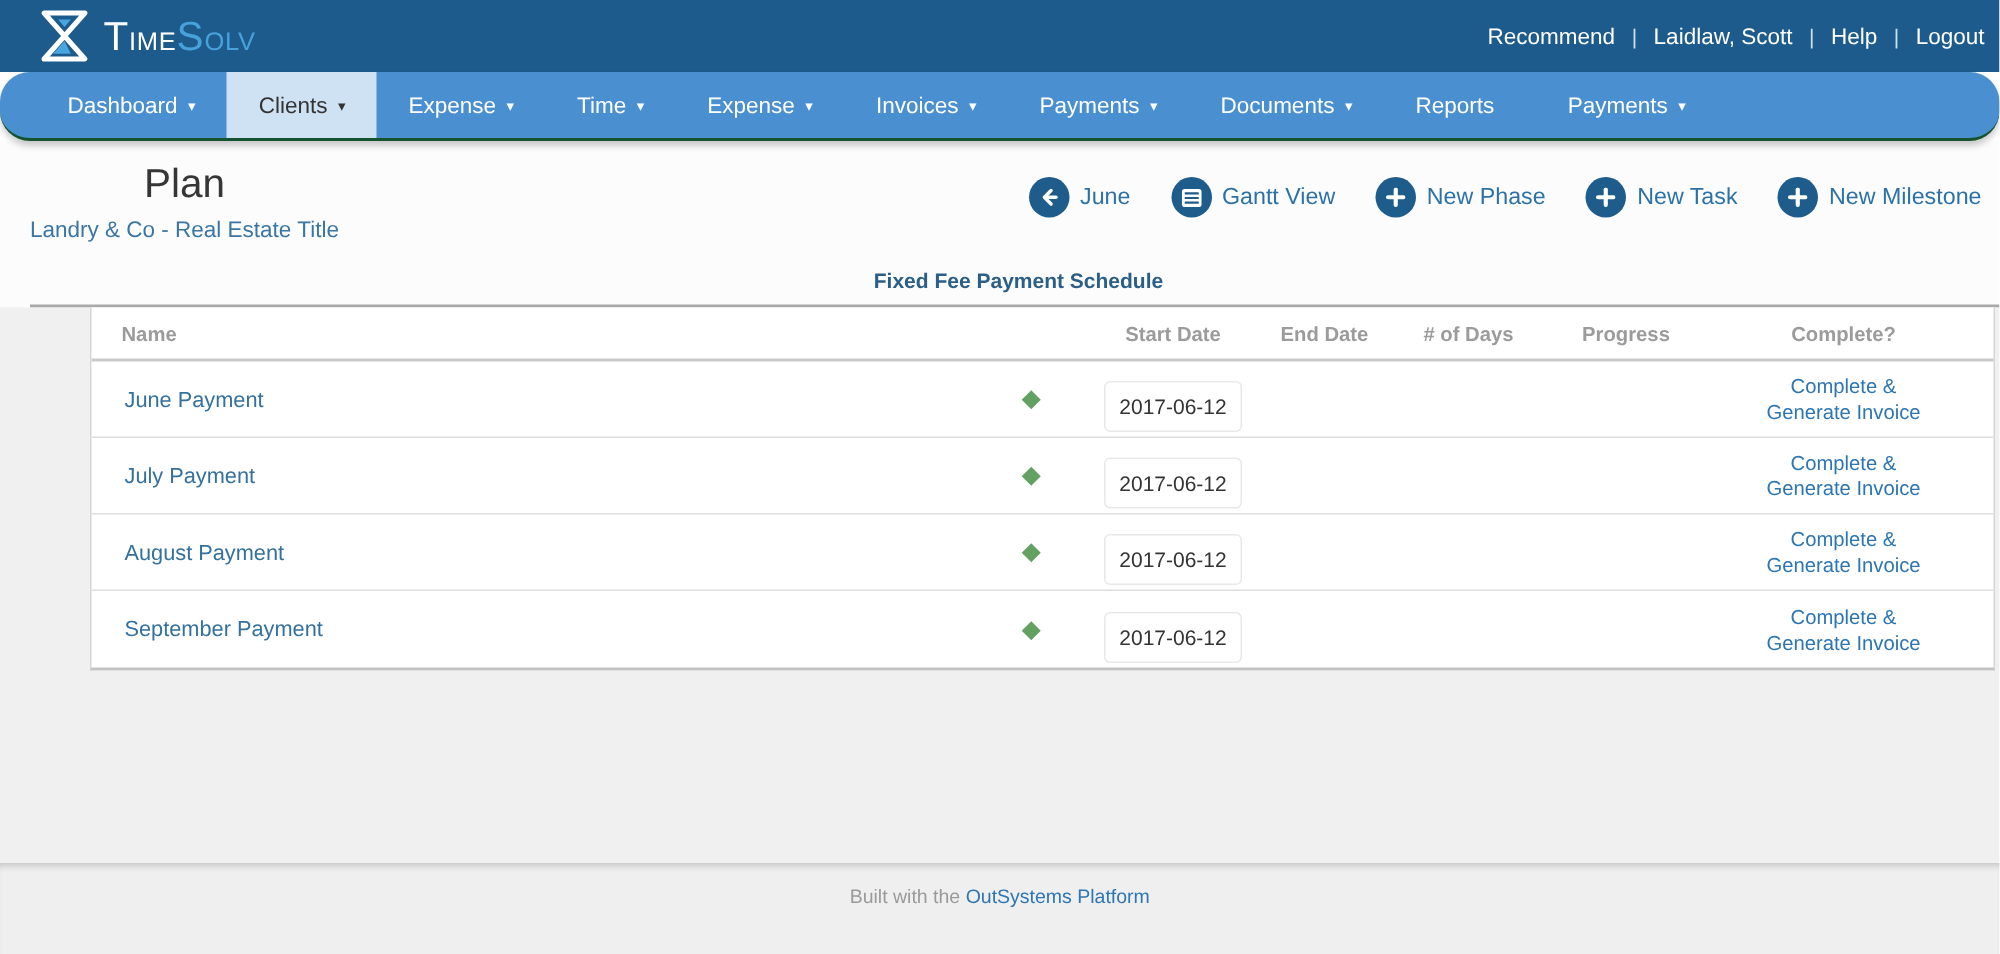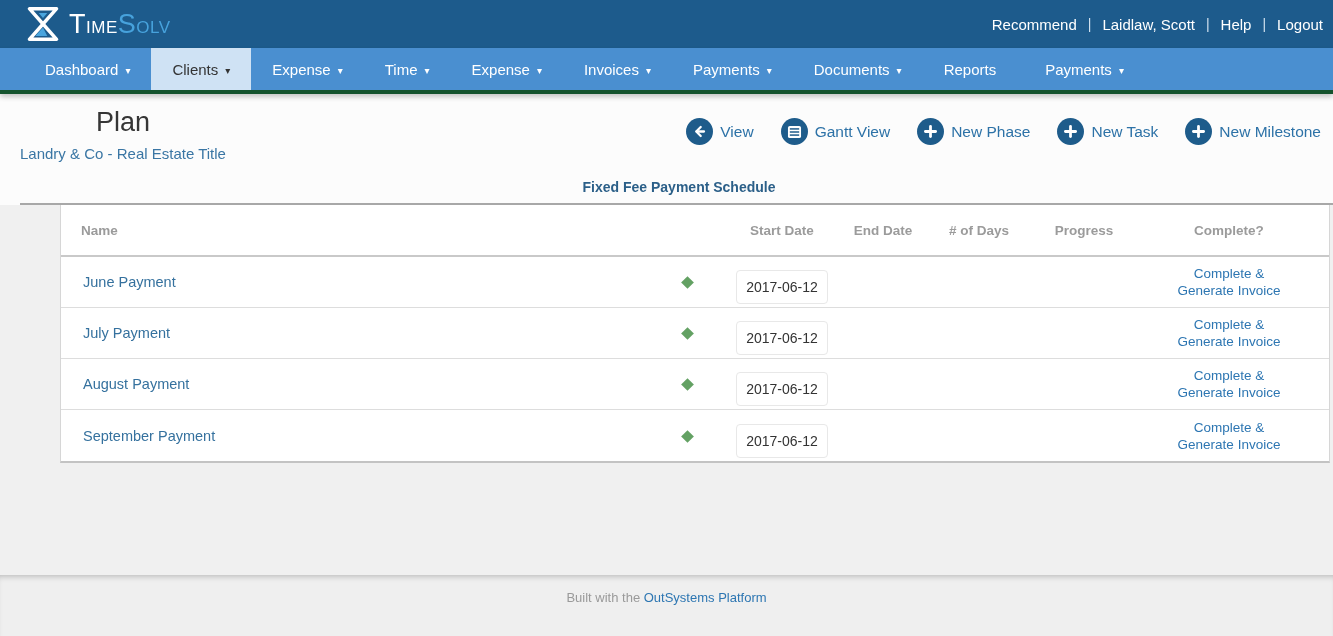--- a/index.html
+++ b/index.html
@@ -23,24 +23,24 @@
   .brand-part::first-letter { font-size: 27px; }
   .brand-part.p1 { color: #ffffff; }
   .brand-part.p2 { color: #47a2dc; }
   .topbar-right { margin-left: auto; display: flex; align-items: center; gap: 11px; font-size: 15px; }
   .topbar-link { color: #ffffff; cursor: pointer; }
   .topbar-sep { color: #cfe0ee; font-size: 14px; }
 
   
   .navbar {
     flex: 0 0 46px; background: #4a8fd0;
-    border-bottom: 4px solid #14532d;
+    border-bottom: 2px solid #14532d;
     box-shadow: 0 3px 5px rgba(0,0,0,.22);
     display: flex; align-items: stretch;
-    padding-left: 24px; position: relative; z-index: 5;
+    padding-left: 24px; position: relative; z-index: 5; border-radius: 20px;
   }
   .nav-item {
     display: flex; align-items: center; padding: 0 21px;
     color: #ffffff; font-size: 15px; cursor: pointer;
   }
   .nav-item.active { background: #cfe2f4; color: #333333; }
   .nav-caret { font-size: 10px; margin-left: 7px; position: relative; top: 1px; }
 
   
   .page-header { background: #fcfcfc; padding-top: 13px; text-align: center; }
@@ -62,21 +62,21 @@
   .table-card {
     margin: 0 3px 0 60px; background: #ffffff;
     border: 1px solid #d6d6d6; border-top: none;
     border-bottom: 2px solid #c3c3c3;
   }
   .trow, .thead {
     display: grid;
     grid-template-columns: 1fr 80px 110px 92px 100px 110px 180px;
     align-items: center; padding-right: 10px;
   }
-  .thead { height: 52px; border-bottom: 2px solid #c9c9c9; }
+  .thead { height: 36px; border-bottom: 2px solid #c9c9c9; }
   .th { font-size: 13.5px; font-weight: bold; color: #9b9b9b; text-align: center; }
   .th.name { text-align: left; padding-left: 20px; }
   .trow { min-height: 51px; border-bottom: 1px solid #dddddd; }
   .trow:last-child { border-bottom: none; }
   .td { text-align: center; font-size: 14px; color: #555; }
   .td.name { text-align: left; padding-left: 22px; }
   .task-link { color: #35719e; font-size: 14.5px; cursor: pointer; }
   .diamond {
     display: inline-block; width: 9px; height: 9px;
     background: #63a163; transform: rotate(45deg);
@@ -179,21 +179,21 @@
       <div class="page-subtitle">Landry &amp; Co - Real Estate Title</div>
     </div>
     <div class="actions">
       <a class="action-btn">
         <span class="action-circle">
           <svg width="13" height="13" viewBox="0 0 16 16">
               <path d="M9.5 2.5 L4 8 L9.5 13.5" stroke="#fff" stroke-width="2.8" fill="none" stroke-linecap="round" stroke-linejoin="round"></path>
               <line x1="4.5" y1="8" x2="13.5" y2="8" stroke="#fff" stroke-width="2.8" stroke-linecap="round"></line>
             </svg>
         </span>
-        <span class="action-label">View</span>
+        <span class="action-label">June</span>
       </a>
       <a class="action-btn">
         <span class="action-circle">
           <svg width="15" height="14" viewBox="0 0 16 15">
               <rect x="1" y="1" width="14" height="13" rx="2" fill="#fff"></rect>
               <g stroke="#1e5c8b" stroke-width="1.6">
                 <line x1="3" y1="4.2" x2="13" y2="4.2"></line>
                 <line x1="3" y1="7.5" x2="13" y2="7.5"></line>
                 <line x1="3" y1="10.8" x2="13" y2="10.8"></line>
               </g>

